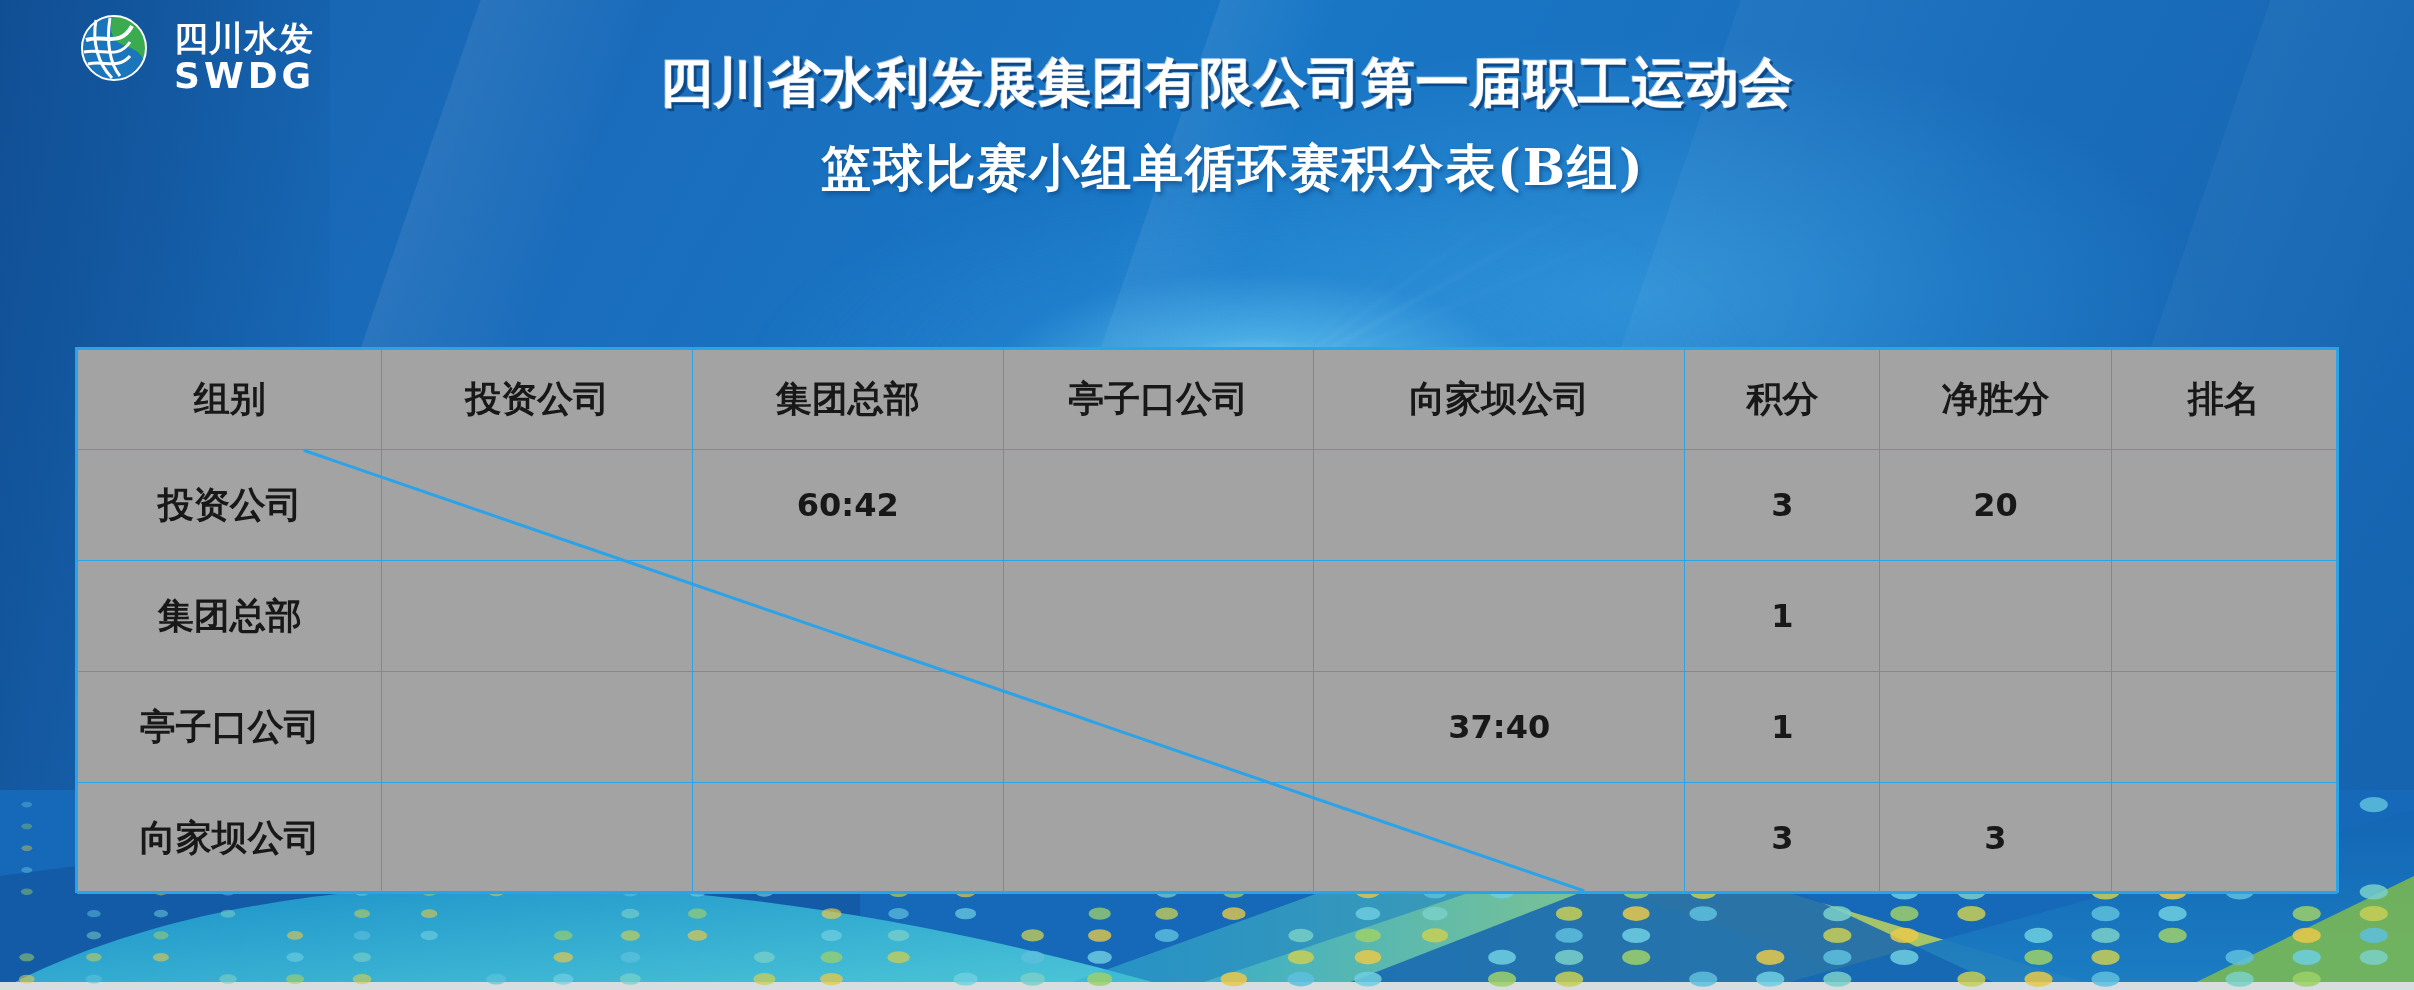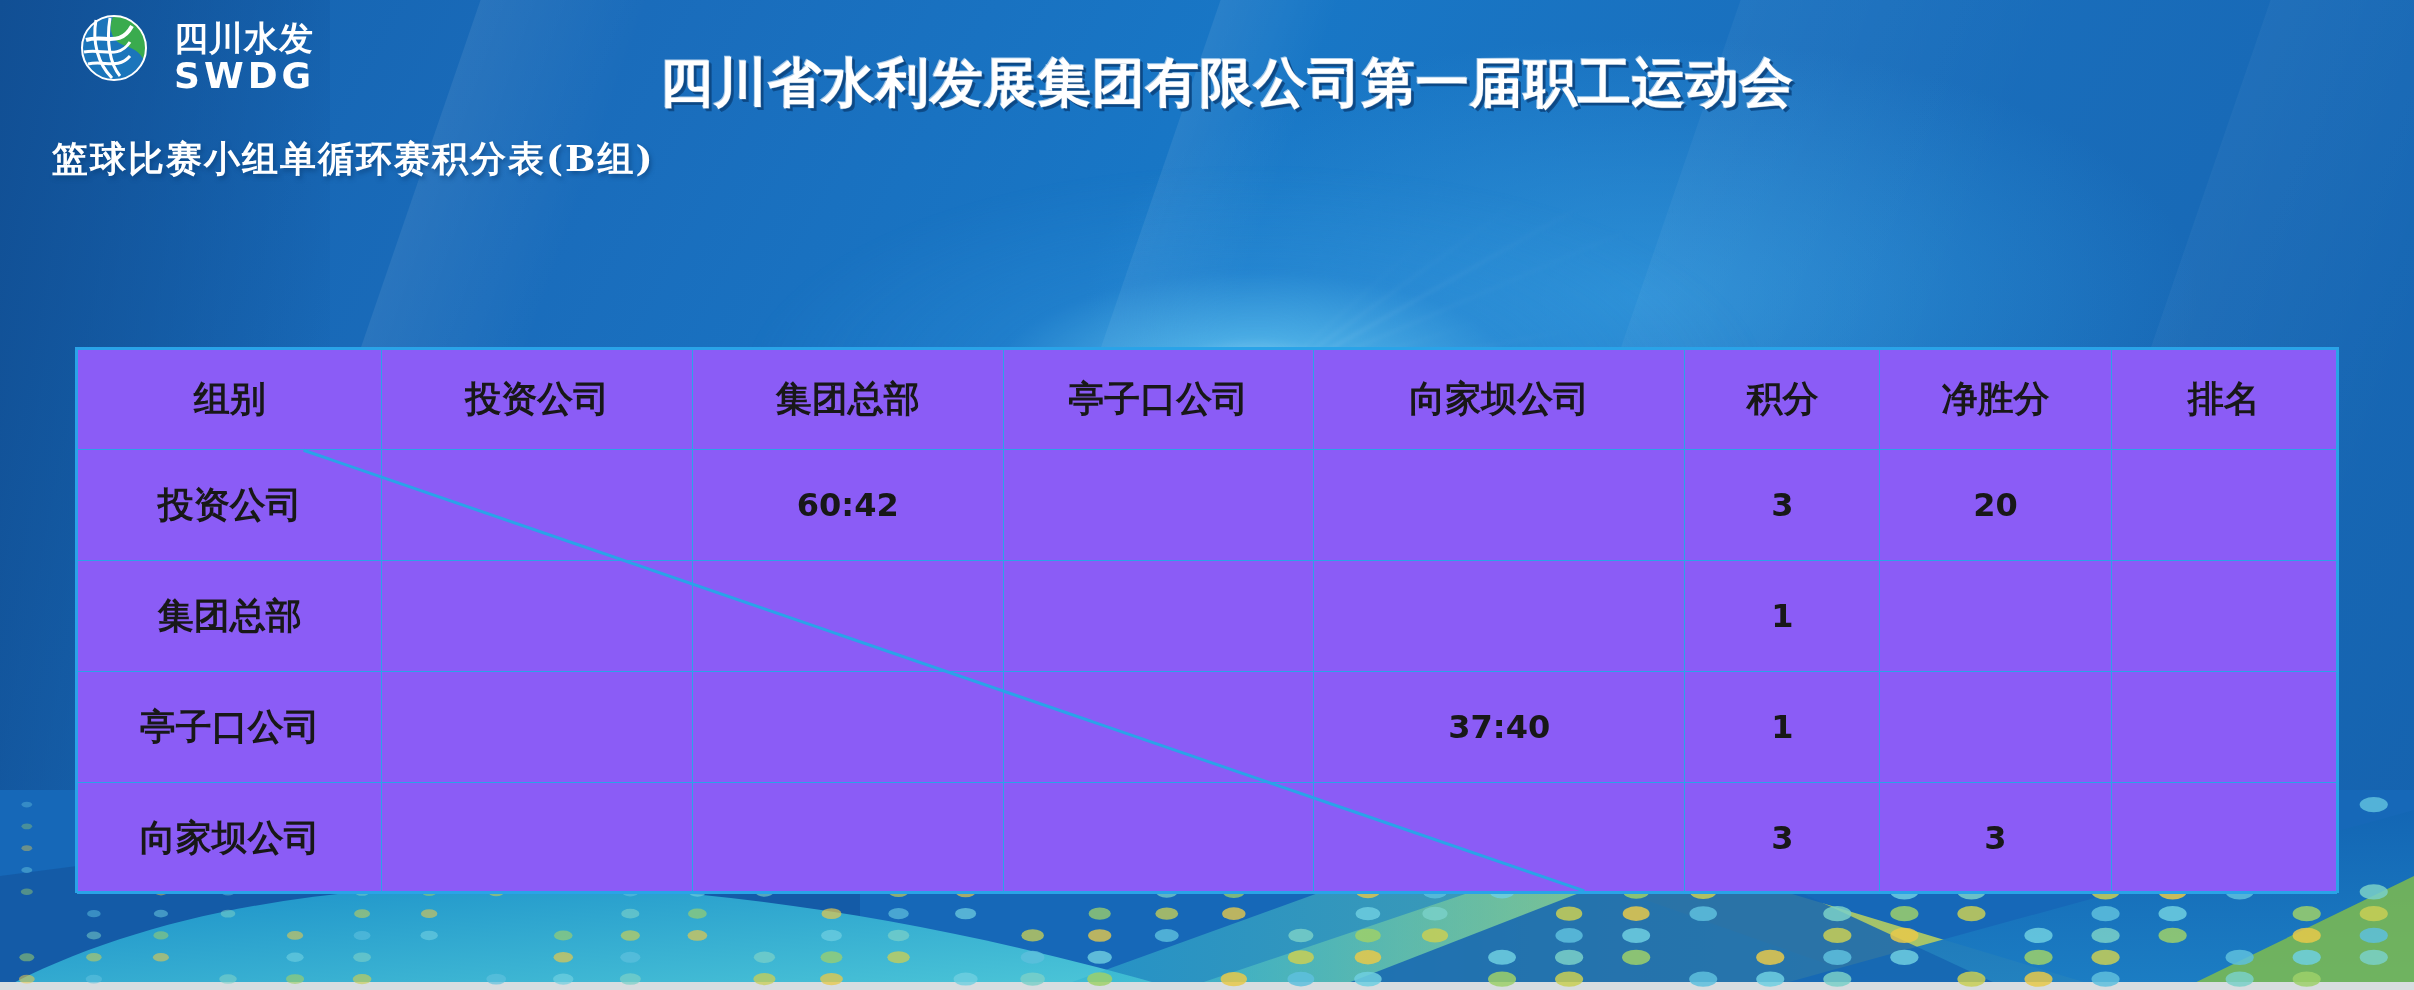--- a/index.html
+++ b/index.html
@@ -62,36 +62,36 @@
     color:#ffffff;
     text-shadow:
       3px 3px 0 rgba(12,70,130,.85),
       2px 2px 0 rgba(12,70,130,.85),
       -1px -1px 0 rgba(255,255,255,.6);
     -webkit-text-stroke:1px rgba(255,255,255,.25);
     padding-left:40px;
   }
   #title-sub {
     position:absolute; top:135px; left:0; right:0; z-index:6;
-    text-align:left;
+    text-align:center;
     font-family:"DejaVu Serif","Liberation Serif",serif;
     font-weight:bold;
-    font-size:36px;
+    font-size:50px;
     letter-spacing:2px;
     color:#ffffff;
     text-shadow:2px 3px 4px rgba(10,60,115,.55);
     padding-left:52px;
   }
 
   
   #table-wrap {
     position:absolute;
     left:75px; top:347px;
     width:2264px; height:546px;
-    background:#8b5cf6;
+    background:#a3a3a3;
     z-index:7;
     border:2px solid #2aa3e8;
   }
   table { width:100%; height:100%; border-collapse:collapse; table-layout:fixed; }
   th, td {
     border:1px solid #2aa3e8;
     text-align:center;
     vertical-align:middle;
     color:#181818;
     font-family:"DejaVu Sans","Liberation Sans",sans-serif;

